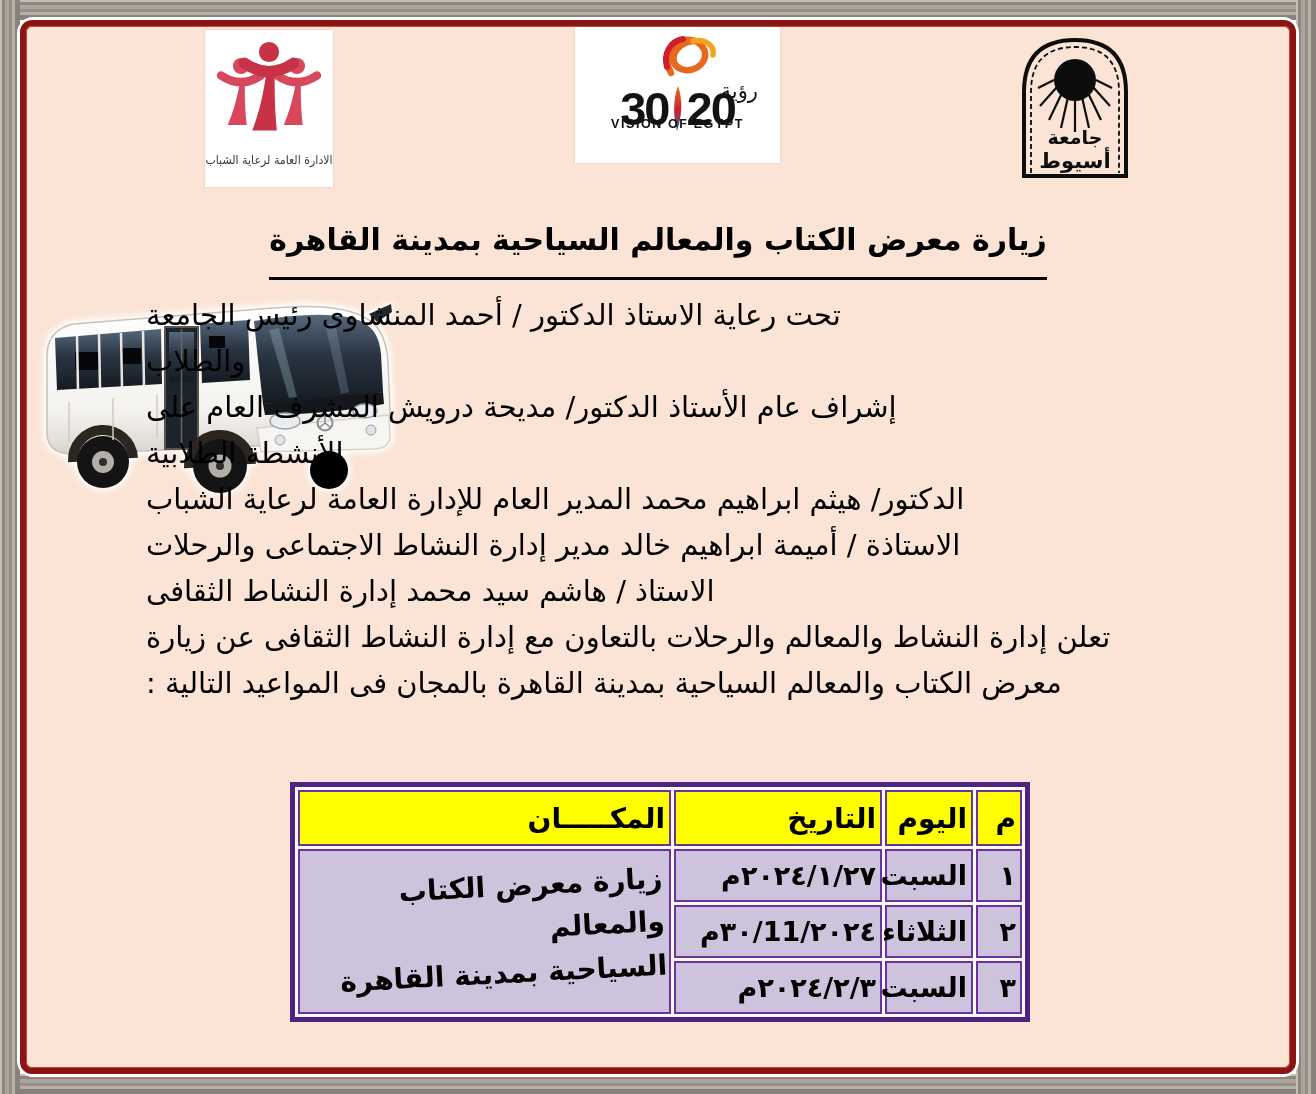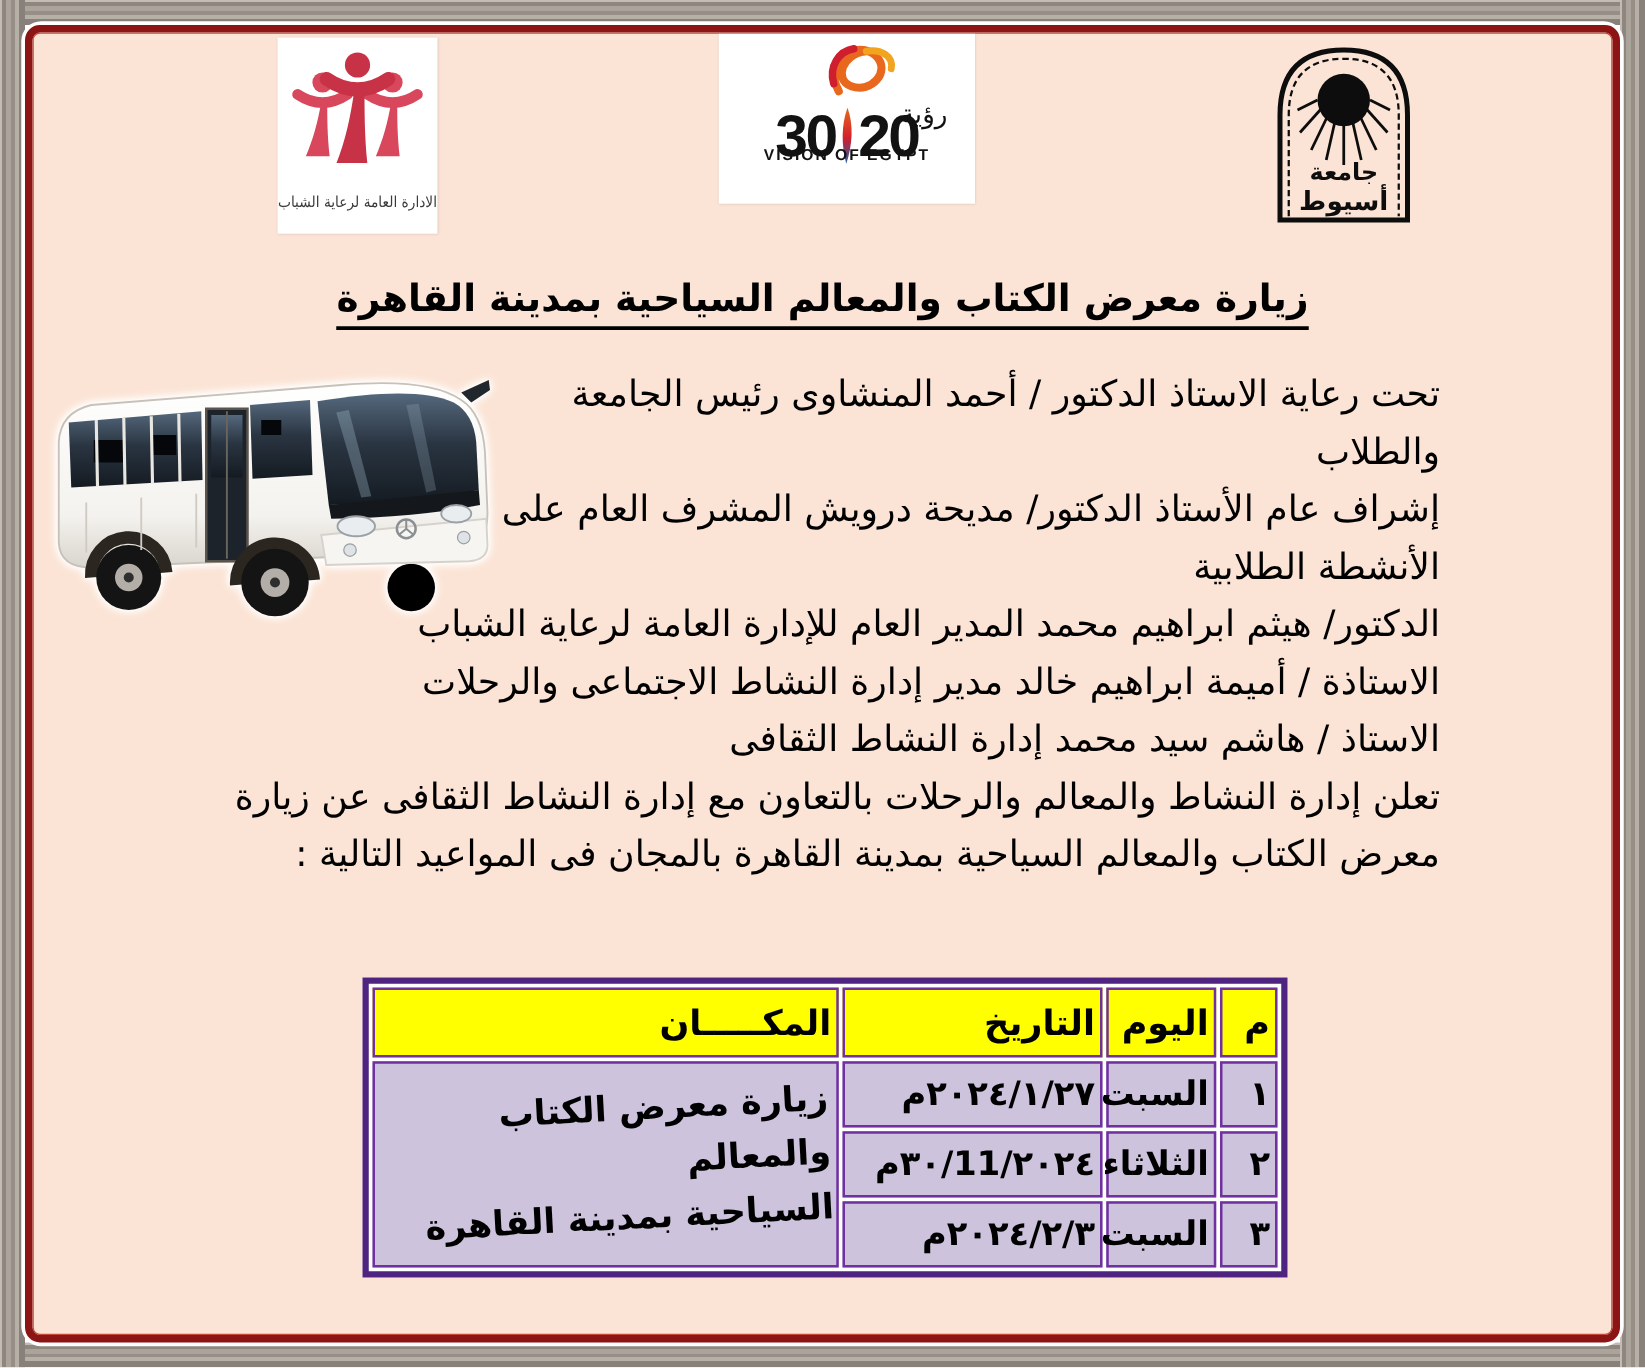--- a/index.html
+++ b/index.html
@@ -28,41 +28,41 @@
     position:absolute;inset:20px;z-index:3;
     background:#fbe4d5;
     border:6px solid #8d1414;
     box-shadow:inset 0 0 0 1px #c24a3a;
     border-radius:12px;
     overflow:hidden;
   }
   .abs{position:absolute;}
   
   .logo-card{background:#ffffff;box-shadow:0 0 2px rgba(0,0,0,.15);}
-  .youth-card{left:179px;top:4px;width:128px;height:157px;text-align:center;margin-left:17px;}
+  .youth-card{left:179px;top:4px;width:128px;height:157px;text-align:center;}
   .youth-caption{
     direction:rtl;font-size:11px;color:#3a3a3a;margin-top:2px;
     font-family:"DejaVu Sans",sans-serif;transform:scaleY(1.1);
   }
   .vision-card{left:549px;top:1px;width:205px;height:136px;text-align:center;font-family:"Liberation Sans","DejaVu Sans",sans-serif;}
   .vision-arabic{position:absolute;right:22px;top:52px;font-size:21px;font-weight:normal;color:#111;font-family:"DejaVu Sans",sans-serif;}
   .vision-numbers{position:absolute;left:0;right:0;top:58px;display:flex;justify-content:center;align-items:flex-end;gap:2px;color:#121212;font-weight:bold;font-size:47px;line-height:1;letter-spacing:-2px;}
   .vision-sub{position:absolute;left:0;right:0;top:90px;font-size:12.5px;font-weight:bold;letter-spacing:1.6px;color:#121212;}
   .univ-emblem{left:990px;top:2px;width:118px;height:152px;}
   
   .title-wrap{left:0;right:0;top:196px;text-align:center;}
   .title{
     display:inline-block;font-size:30px;font-weight:bold;color:#000;
-    border-bottom:3px solid #000;padding-bottom:4px;
+    border-bottom:3px solid #000;padding-bottom:20px;
     font-family:"DejaVu Sans",sans-serif;
   }
   
   .bodytext{
     right:138px;left:120px;top:266px;
-    direction:rtl;text-align:right;color:#000;
+    direction:rtl;text-align:left;color:#000;
     font-size:29px;line-height:46px;white-space:nowrap;
     font-family:"DejaVu Sans",sans-serif;
   }
   .bodytext .line{height:46px;}
   
   .bus{left:7px;top:264px;width:365px;height:205px;}
   .bus svg{filter:drop-shadow(0 0 4px #ffffff) drop-shadow(0 0 2px #ffffff);}
   
   .sched{
     left:264px;top:756px;

